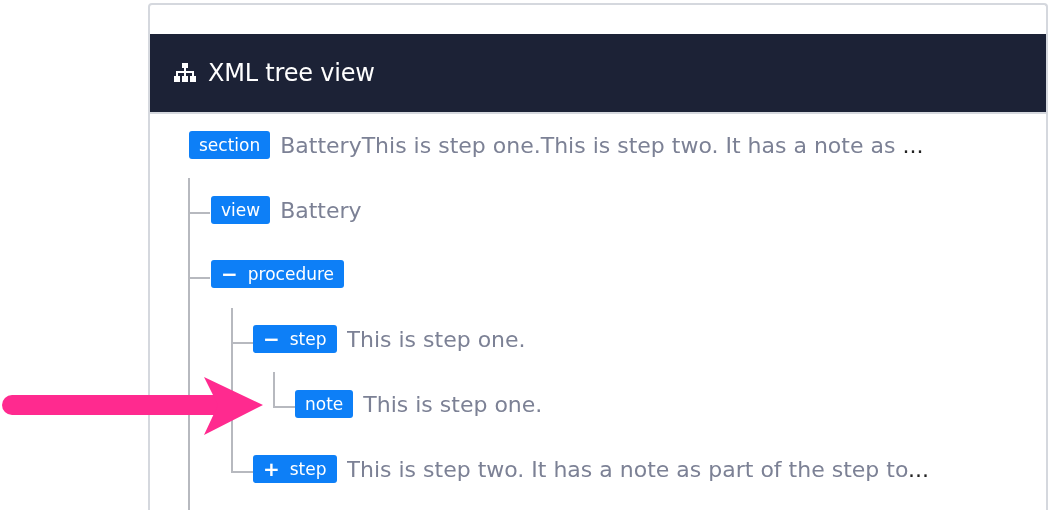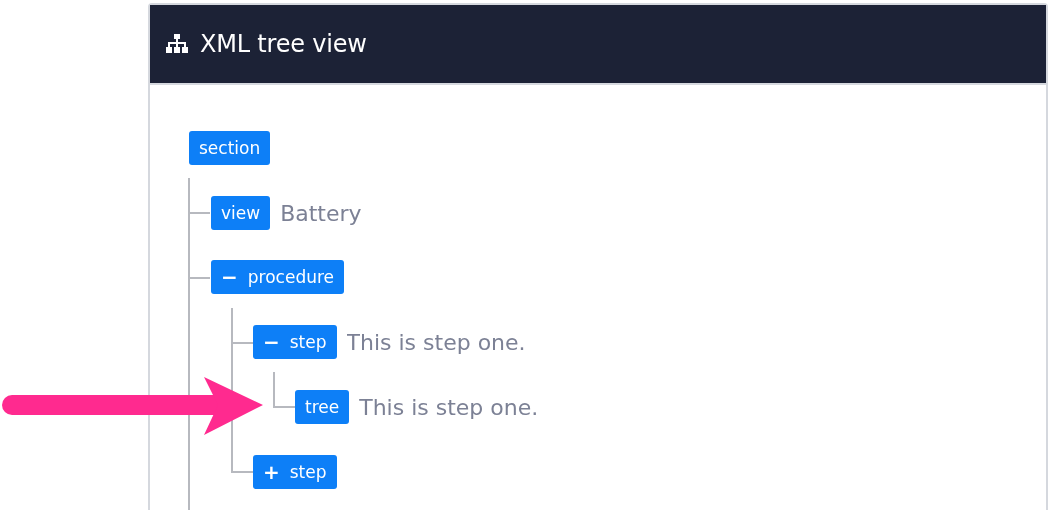--- a/index.html
+++ b/index.html
@@ -7,29 +7,29 @@
     width: 1050px; height: 510px; overflow: hidden; background: #ffffff;
     position: relative; font-family: "Liberation Sans", "DejaVu Sans", sans-serif;
   }
   .panel {
     position: absolute; left: 148px; top: 3px; width: 900px; height: 520px;
     border: 2px solid #d5d8de; border-bottom: none; border-radius: 4px 4px 0 0;
     background: #fff; box-sizing: border-box;
   }
   .panel-header {
     height: 80px; background: #1c2236; color: #fff;
-    display: flex; align-items: center; padding-left: 16px;
-    border-bottom: 2px solid #d5d8de; box-sizing: border-box;
+    display: flex; align-items: center; padding-left: 24px;
+    border-bottom: 2px solid #d5d8de; box-sizing: border-box; margin-top: 29px;
   }
   .panel-header .icon { width: 22px; height: 20px; margin-right: 12px; display: inline-block; }
   .panel-header .title { font-size: 24px; font-family: "DejaVu Sans", sans-serif; letter-spacing: -0.2px; }
   .tree { position: absolute; left: 0; top: 0; }
   .node { position: absolute; display: flex; align-items: center; white-space: nowrap; }
   .tag {
-    background: #0d7ff7; color: #fff; border-radius: 3px; height: 34px;
+    background: #0d7ff7; color: #fff; border-radius: 3px; height: 28px;
     display: inline-flex; align-items: center; padding: 0 10px;
     font-family: "DejaVu Sans", sans-serif; font-size: 17px; box-sizing: border-box;
   }
   .tag .tog { font-weight: bold; font-size: 20px; margin-right: 10px; line-height: 1; }
   .text {
     color: #7c8195; font-family: "DejaVu Sans", sans-serif; font-size: 22px;
     margin-left: 10px; overflow: hidden; text-overflow: ellipsis;
   }
   .text .ell { color: #222; }
   .vline { position: absolute; width: 2px; background: #b7b9bf; }
@@ -68,20 +68,21 @@
   <div class="hline" style="left:231px; top:342px; width:22px;"></div>
   <div class="hline" style="left:231px; top:471px; width:22px;"></div>
 
   <div class="vline" style="left:273px; top:372px; height:35px;"></div>
   <div class="hline" style="left:273px; top:406px; width:22px;"></div>
 
   <div class="node" style="left:189px; top:131px; max-width:795px;">
     <span class="tag">
         <span>section</span>
       </span>
+    <span class="text"><span>BatteryThis is step one.This is step two. It has a note as </span><span class="ell">...</span></span>
   </div>
 
   <div class="node" style="left:211px; top:196px;">
     <span class="tag">
         <span>view</span>
       </span>
     <span class="text"><span>Battery</span></span>
   </div>
 
   <div class="node" style="left:211px; top:260px; max-width:780px;">
@@ -94,30 +95,31 @@
   <div class="node" style="left:253px; top:325px;">
     <span class="tag">
       <span class="tog">−</span>
       <span>step</span>
     </span>
     <span class="text"><span>This is step one.</span></span>
   </div>
 
   <div class="node" style="left:295px; top:390px;">
     <span class="tag">
-        <span>tree</span>
+        <span>note</span>
       </span>
     <span class="text"><span>This is step one.</span></span>
   </div>
 
   <div class="node" style="left:253px; top:455px; max-width:730px;">
     <span class="tag">
       <span class="tog">+</span>
       <span>step</span>
     </span>
+    <span class="text"><span>This is step two. It has a note as part of the step to</span><span class="ell">...</span></span>
   </div>
 </div>
 
 <div class="arrow">
   <svg width="265" height="60" viewBox="0 0 265 60">
     <line x1="12" y1="28" x2="215" y2="28" stroke="#ff2a8f" stroke-width="20" stroke-linecap="round"></line>
     <polygon points="204,0 263,28 204,58 218,28" fill="#ff2a8f"></polygon>
   </svg>
 </div>
 

